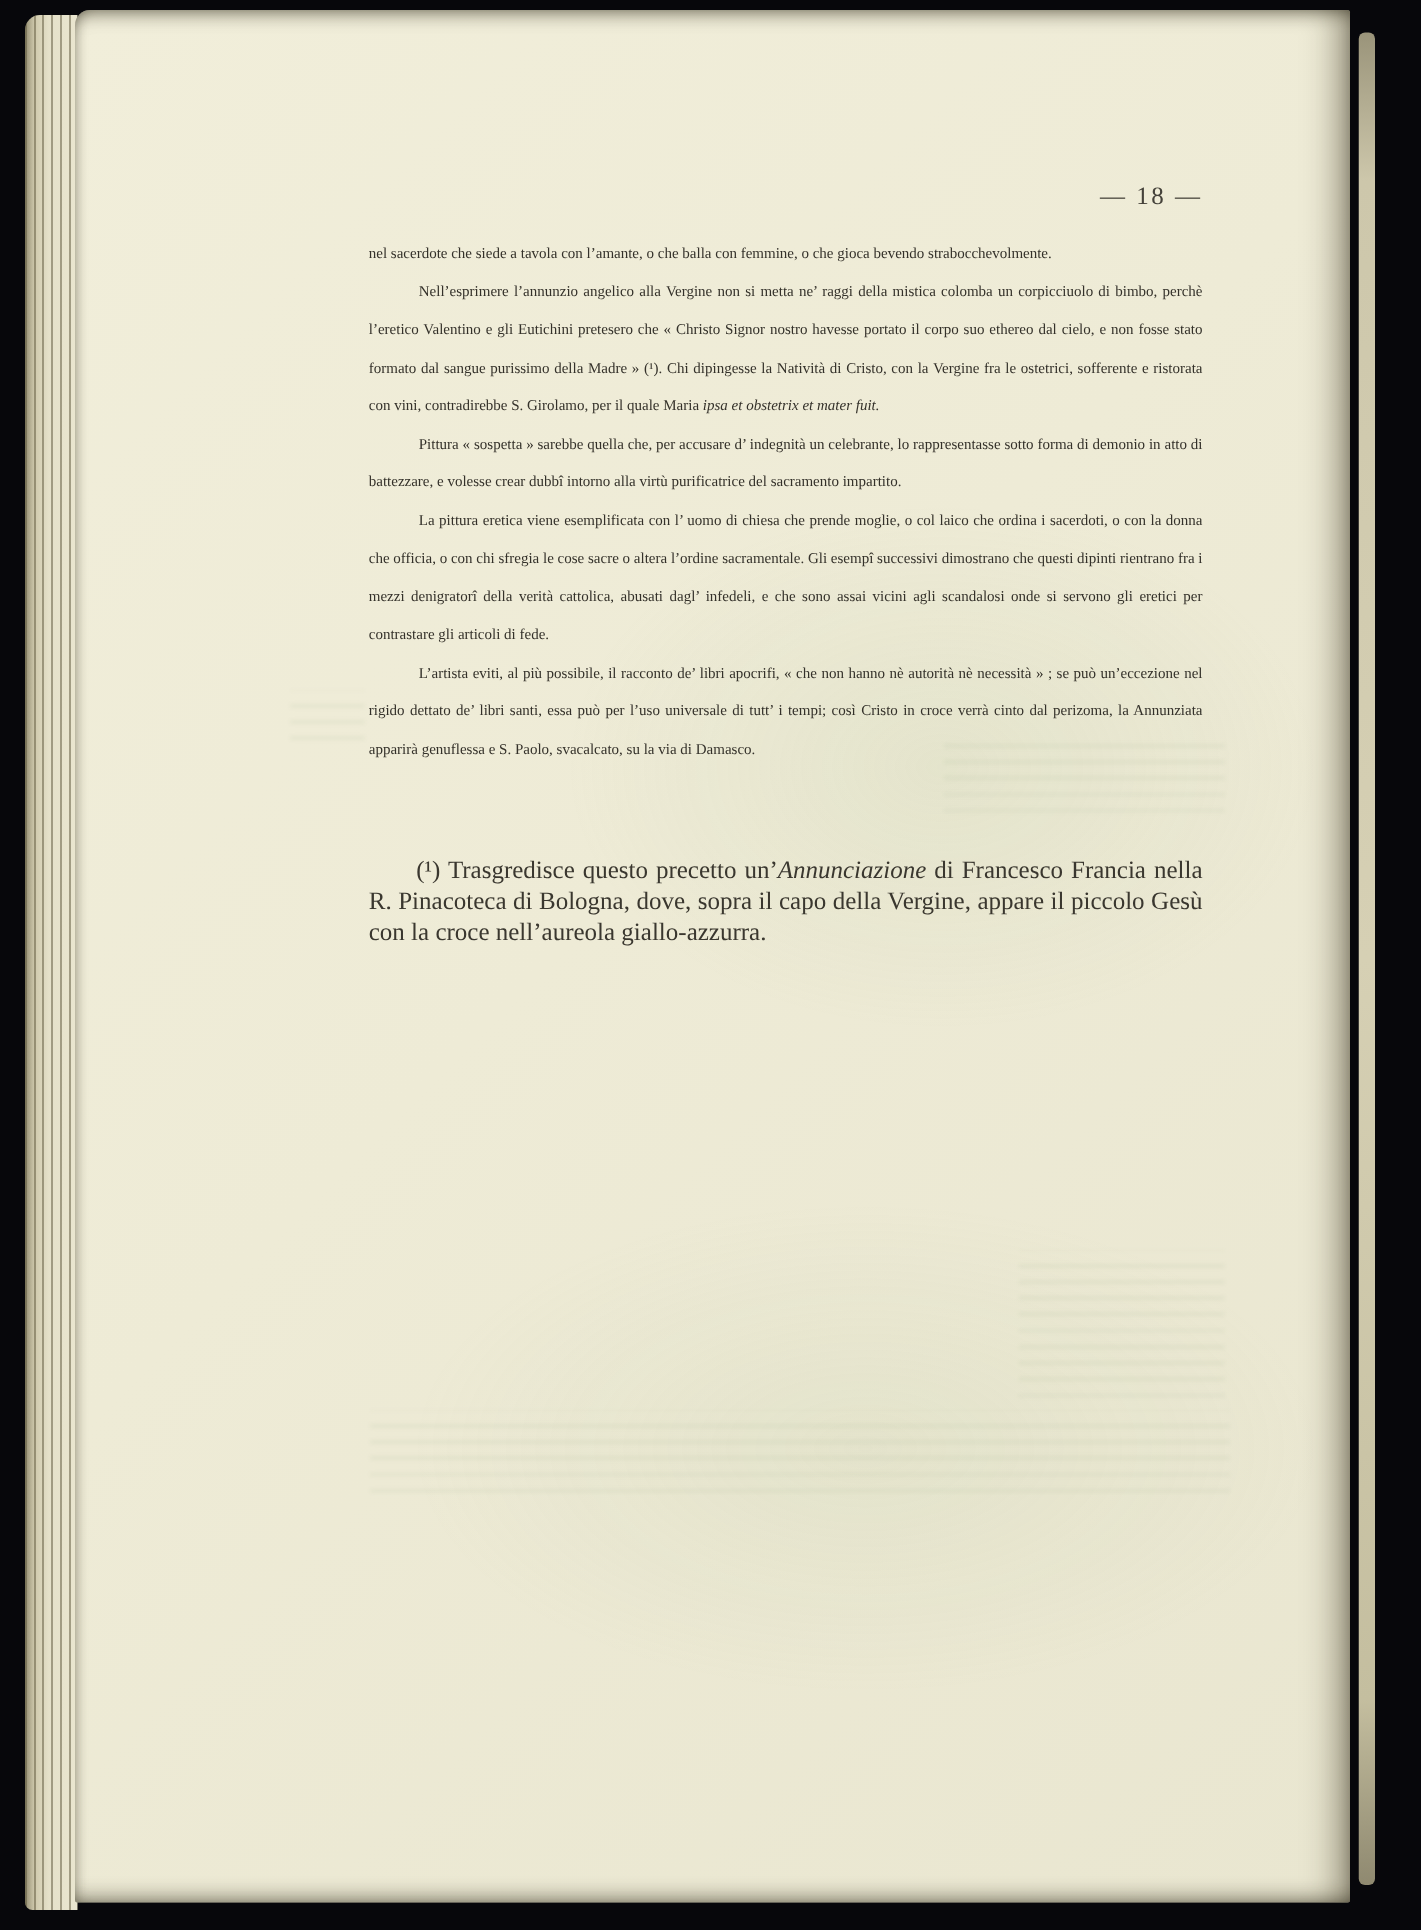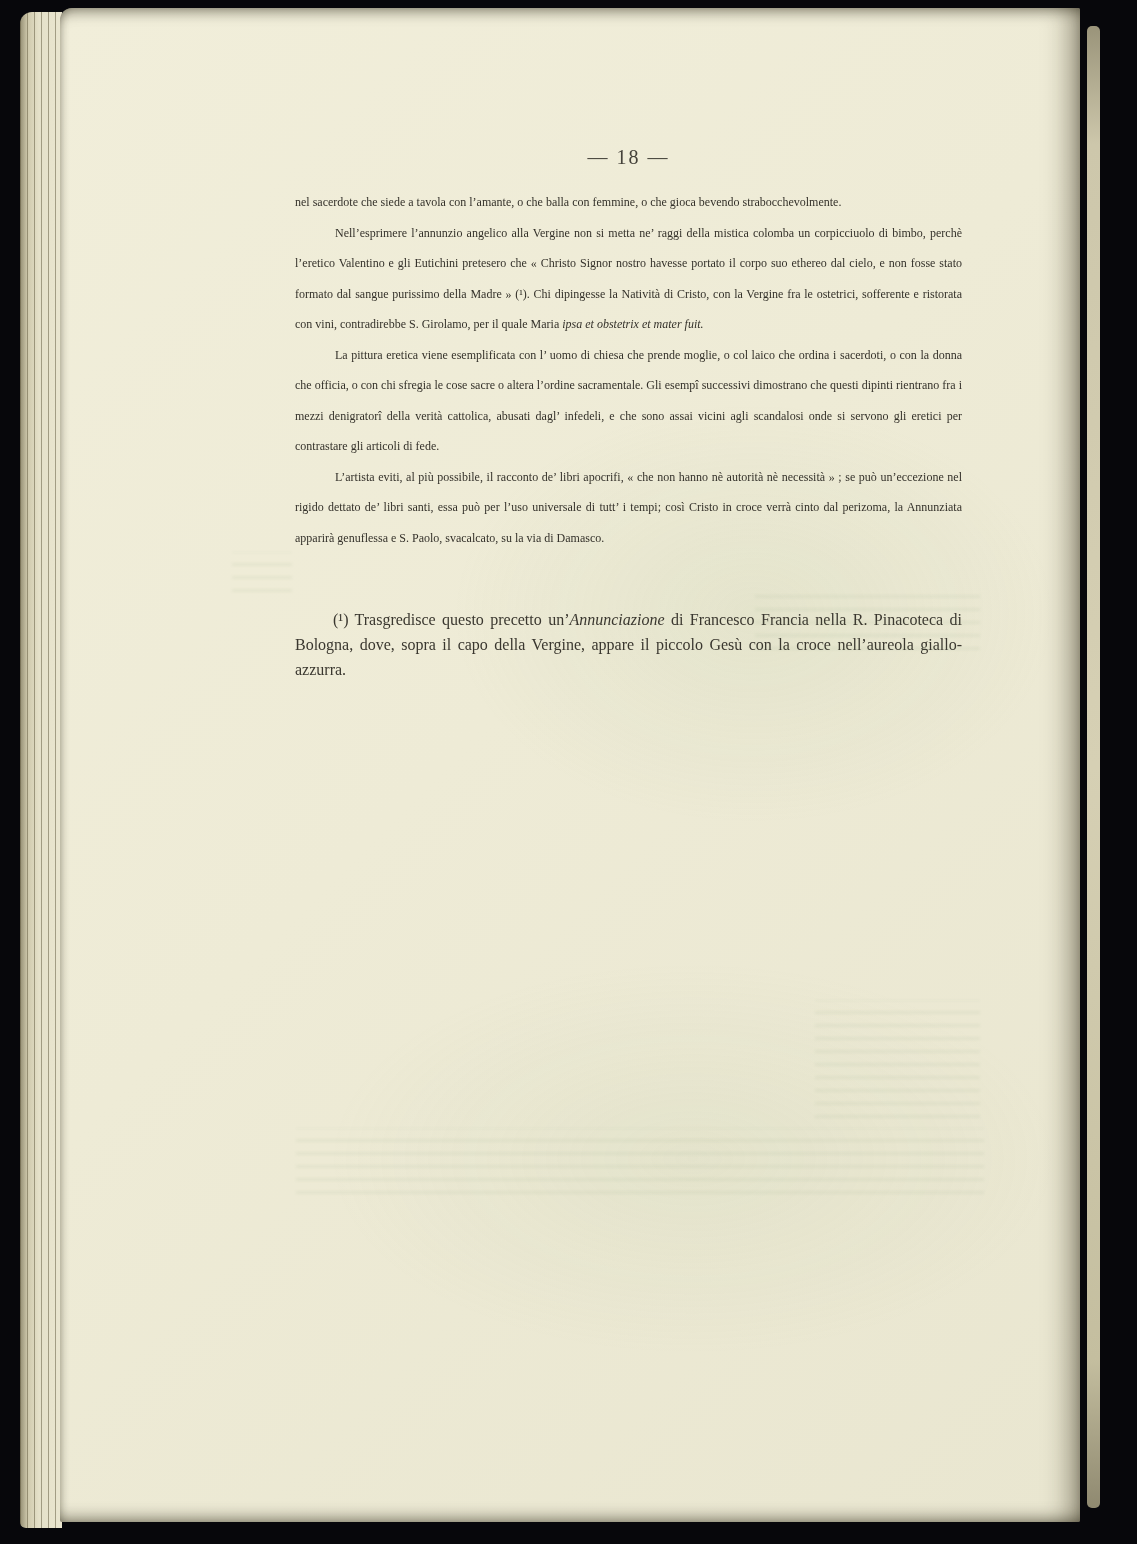--- a/index.html
+++ b/index.html
@@ -63,40 +63,40 @@
 
   
   .text-col {
     position: absolute;
     left: 235px; top: 0;
     width: 667px;
     padding-top: 134px;
   }
   .pageno {
     margin: 0;
-    text-align: center;
+    text-align: right;
     font-size: 20px;
     line-height: 30px;
     color: #45423a;
     letter-spacing: 2px;
   }
   .text-block { margin-top: 15px; }
   p.para {
     margin: 0;
     font-size: 12px;
     line-height: 30.5px;
     color: #34312a;
     text-align: justify;
   }
   p.para.indent { text-indent: 40px; }
   em { font-style: italic; }
 
   .footnote {
-    margin-top: 54px;
-    font-size: 16px;
+    margin-top: 70px;
+    font-size: 20px;
     line-height: 25px;
     color: #3a372f;
     text-align: justify;
     text-indent: 38px;
   }
 
   
   .ghost {
     position: absolute;
     pointer-events: none;
@@ -115,20 +115,21 @@
 <body>
 
 <div class="edge-stack"></div>
 
 <div class="page">
   <div class="text-col">
     <div class="pageno">— 18 —</div>
     <div class="text-block">
         <p class="para"><span>nel sacerdote che siede a tavola con l’amante, o che balla con femmine, o che gioca bevendo strabocchevolmente.</span></p>
         <p class="para indent"><span>Nell’esprimere l’annunzio angelico alla Vergine non si metta ne’ raggi della mistica colomba un corpicciuolo di bimbo, perchè l’eretico Valentino e gli Eutichini pretesero che « Christo Signor nostro havesse portato il corpo suo ethereo dal cielo, e non fosse stato formato dal sangue purissimo della Madre » (¹). Chi dipingesse la Natività di Cristo, con la Vergine fra le ostetrici, sofferente e ristorata con vini, contradirebbe S. Girolamo, per il quale Maria </span><em>ipsa et obstetrix et mater fuit.</em></p>
+        <p class="para indent"><span>Pittura « sospetta » sarebbe quella che, per accusare d’ indegnità un celebrante, lo rappresentasse sotto forma di demonio in atto di battezzare, e volesse crear dubbî intorno alla virtù purificatrice del sacramento impartito.</span></p>
         <p class="para indent"><span>La pittura eretica viene esemplificata con l’ uomo di chiesa che prende moglie, o col laico che ordina i sacerdoti, o con la donna che officia, o con chi sfregia le cose sacre o altera l’ordine sacramentale. Gli esempî successivi dimostrano che questi dipinti rientrano fra i mezzi denigratorî della verità cattolica, abusati dagl’ infedeli, e che sono assai vicini agli scandalosi onde si servono gli eretici per contrastare gli articoli di fede.</span></p>
         <p class="para indent"><span>L’artista eviti, al più possibile, il racconto de’ libri apocrifi, « che non hanno nè autorità nè necessità » ; se può un’eccezione nel rigido dettato de’ libri santi, essa può per l’uso universale di tutt’ i tempi; così Cristo in croce verrà cinto dal perizoma, la Annunziata apparirà genuflessa e S. Paolo, svacalcato, su la via di Damasco.</span></p>
       </div>
     <div class="footnote"><span>(¹) Trasgredisce questo precetto un’</span><em>Annunciazione</em><span> di Francesco Francia nella R. Pinacoteca di Bologna, dove, sopra il capo della Vergine, appare il piccolo Gesù con la croce nell’aureola giallo-azzurra.</span></div>
   </div>
 </div>
 
 <div class="sliver"></div>
 
 <div class="ghost ghost1"></div>

